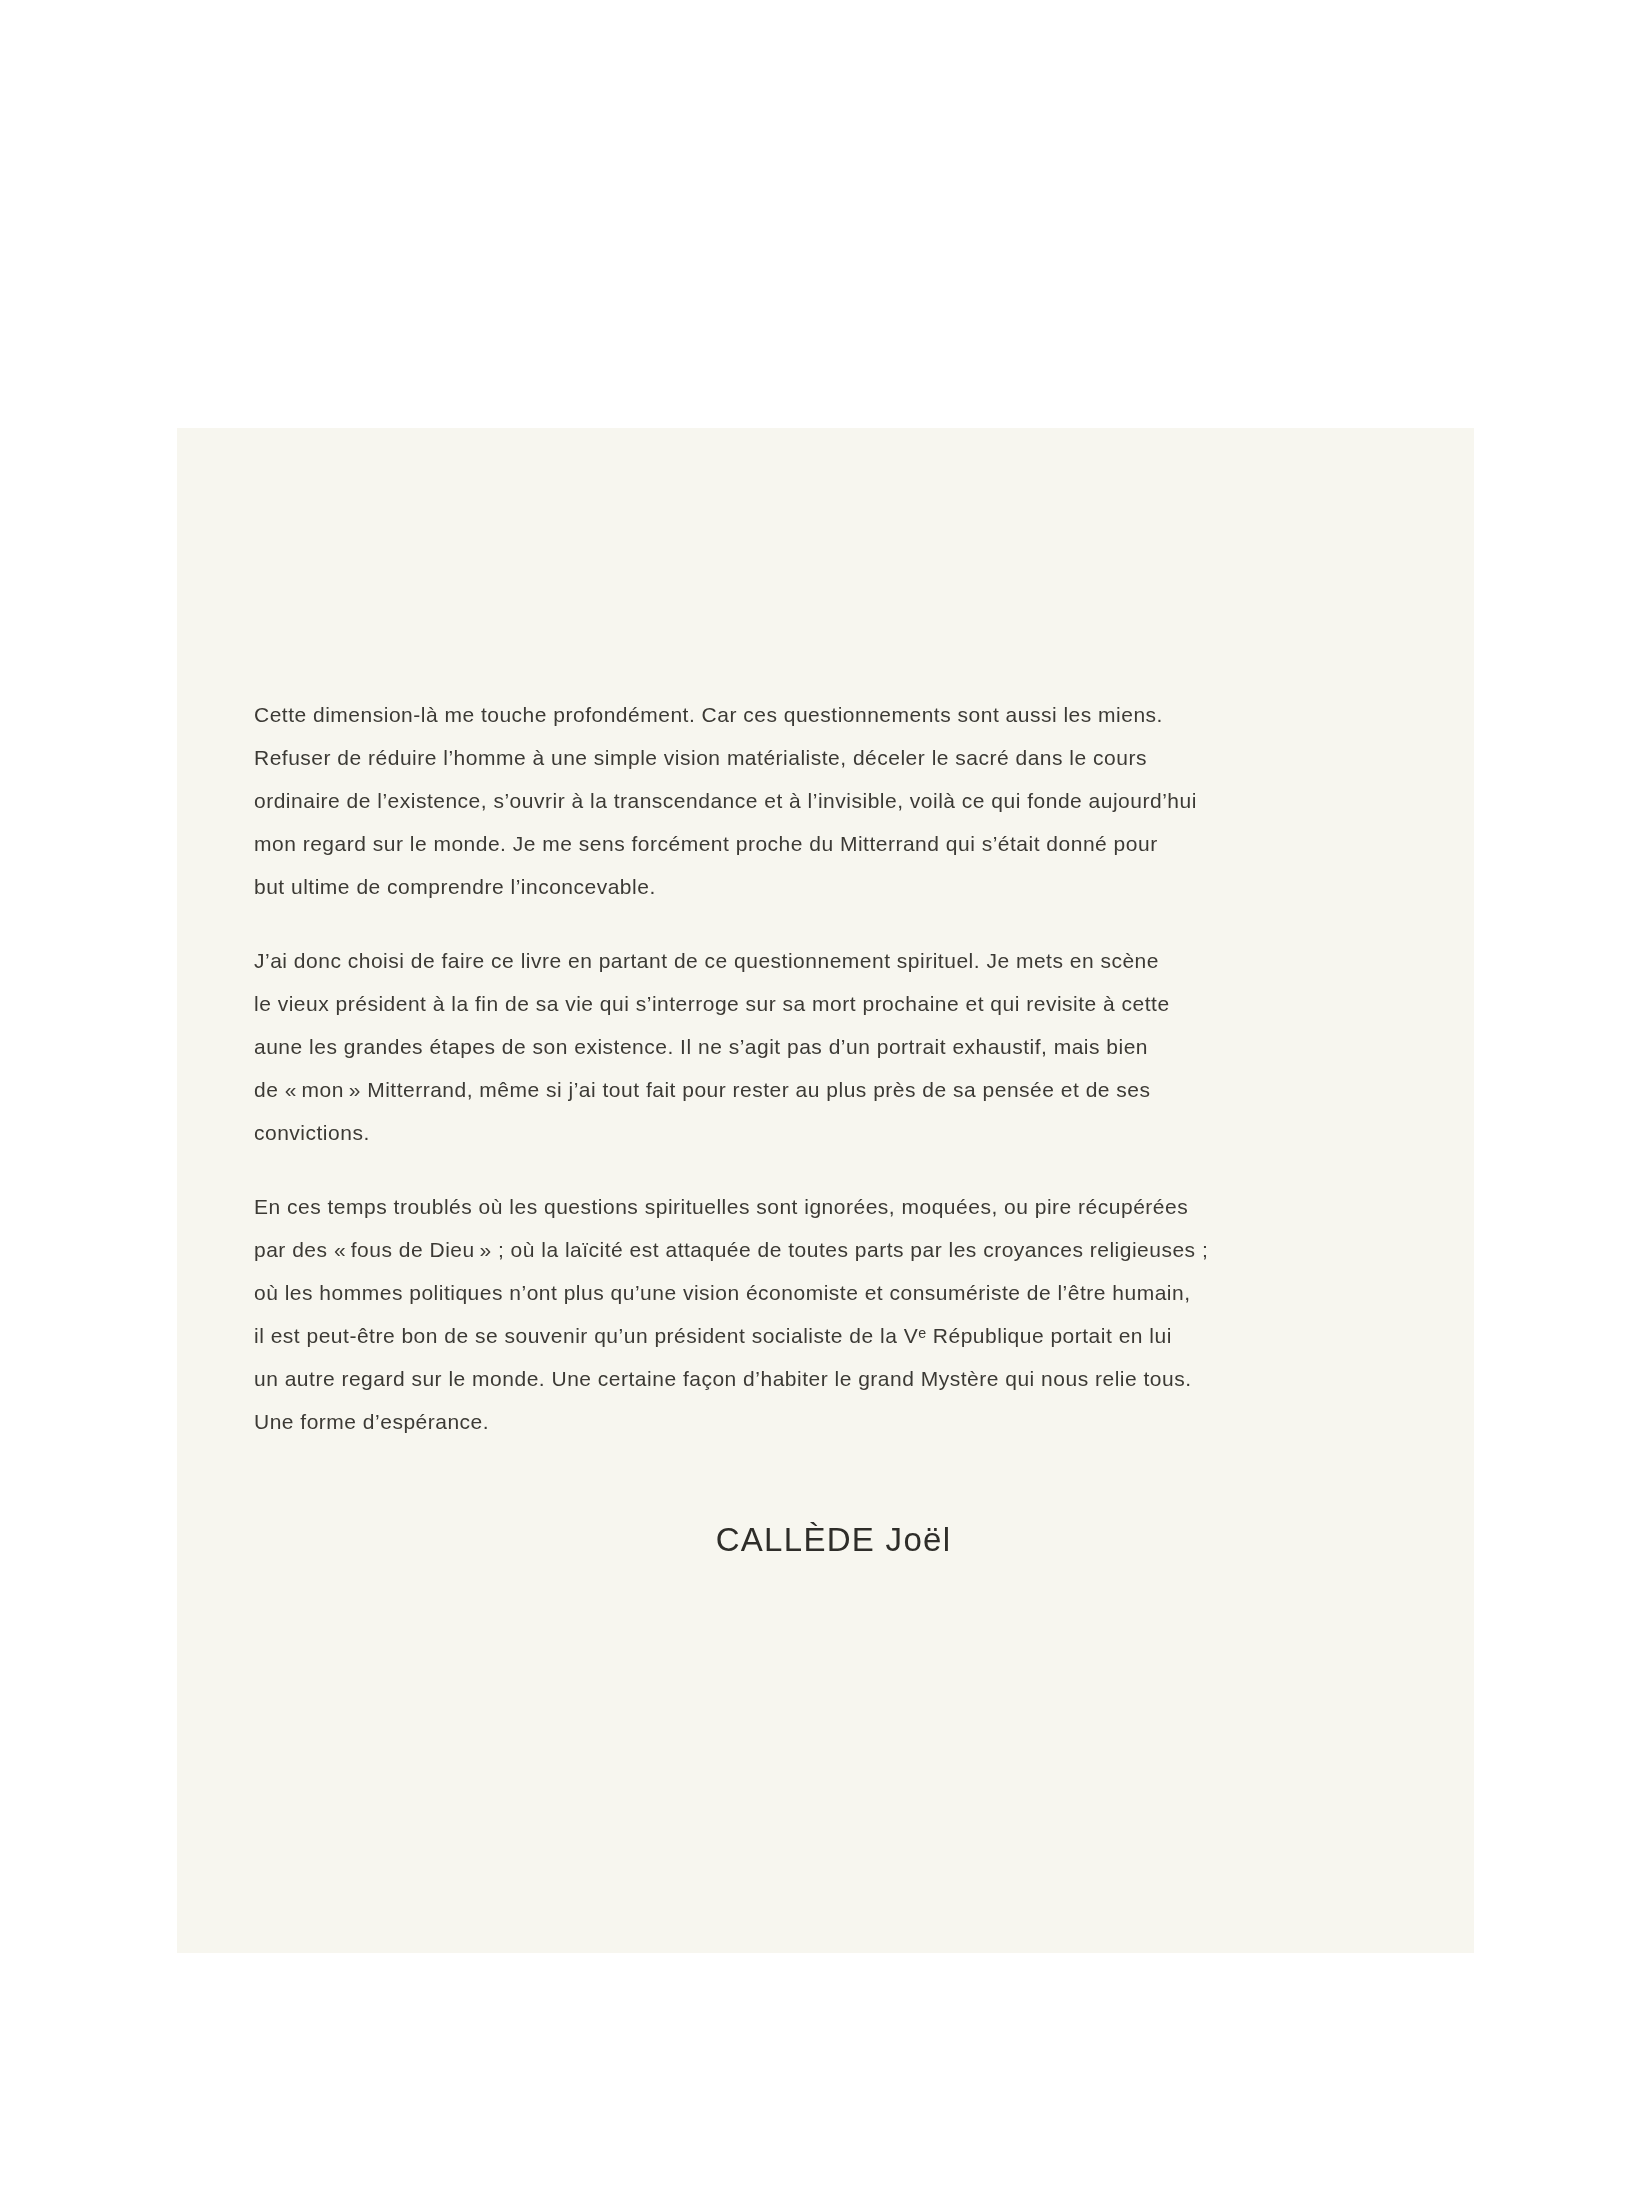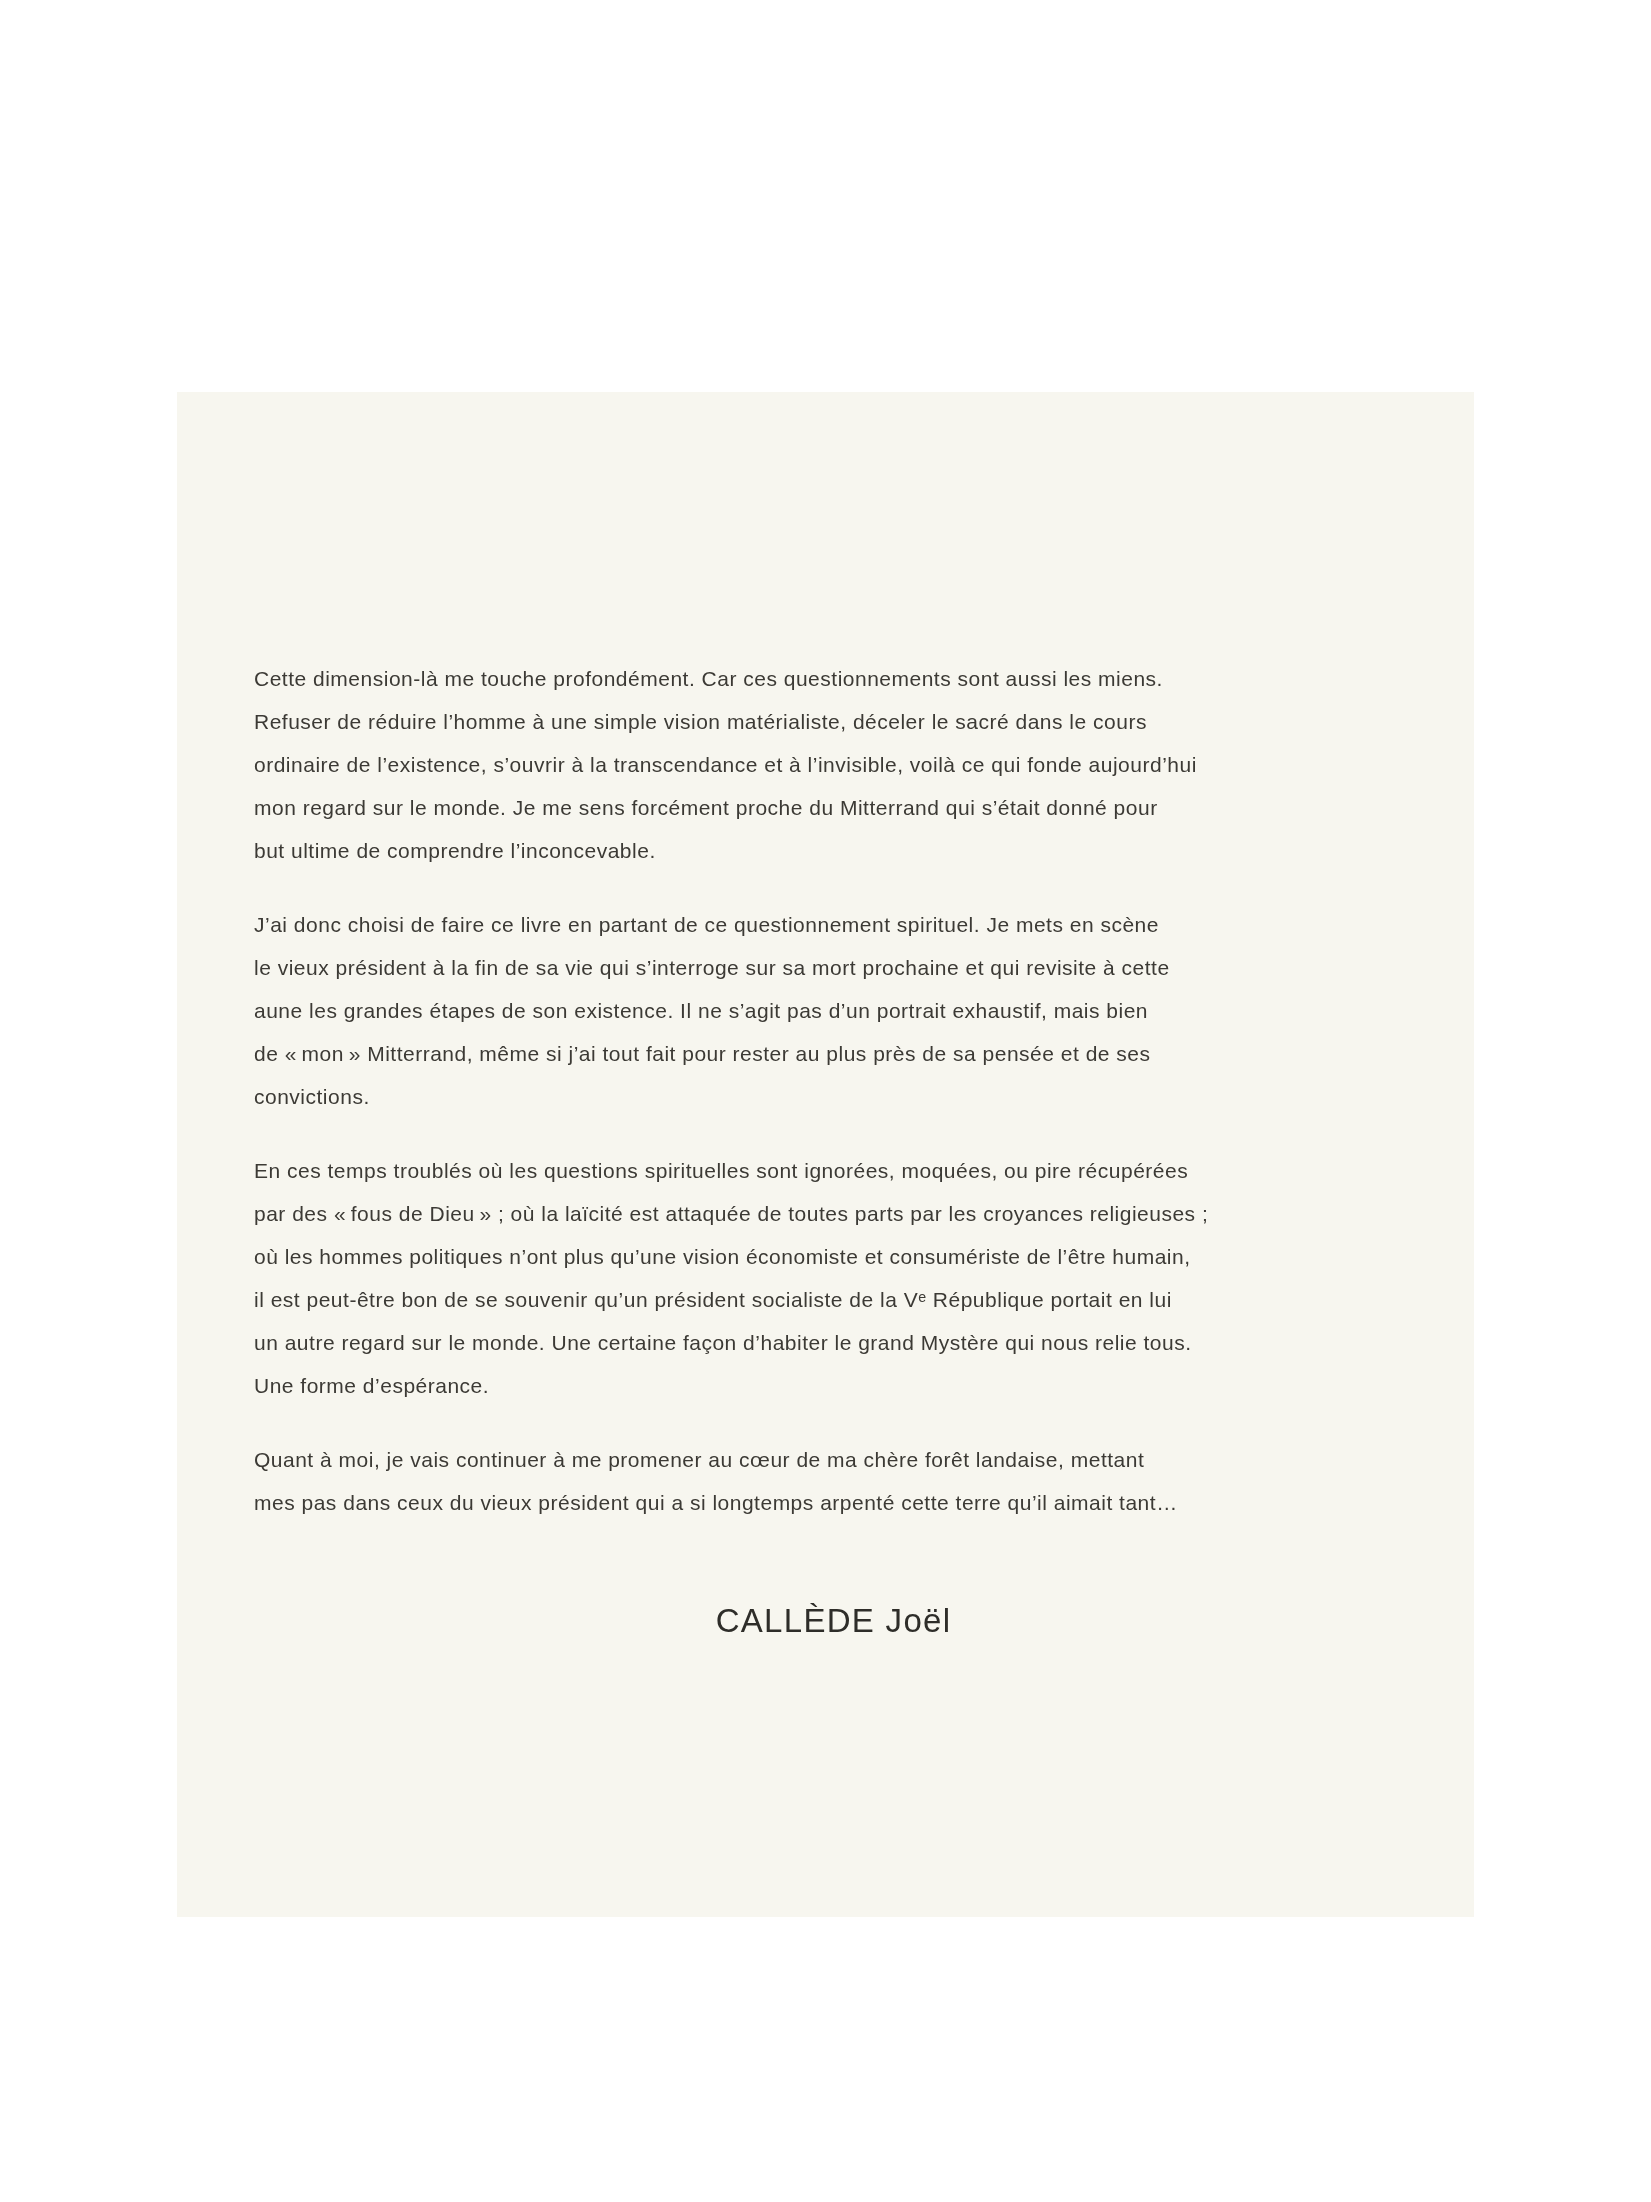--- a/index.html
+++ b/index.html
@@ -10,21 +10,21 @@
     width: 1652px;
     height: 2203px;
     background: #ffffff;
     position: relative;
     font-family: "Liberation Sans", sans-serif;
     overflow: hidden;
   }
   .page {
     position: absolute;
     left: 177px;
-    top: 392px;
+    top: 428px;
     width: 1297px;
     height: 1525px;
     background: #f7f6ef;
   }
   .text-block {
     position: absolute;
     left: 77px;
     right: 61px;
     top: 265px;
   }
@@ -61,18 +61,16 @@
 le vieux président à la fin de sa vie qui s’interroge sur sa mort prochaine et qui revisite à cette
 aune les grandes étapes de son existence. Il ne s’agit pas d’un portrait exhaustif, mais bien
 de « mon » Mitterrand, même si j’ai tout fait pour rester au plus près de sa pensée et de ses
 convictions.</p>
     <p class="para">En ces temps troublés où les questions spirituelles sont ignorées, moquées, ou pire récupérées
 par des « fous de Dieu » ; où la laïcité est attaquée de toutes parts par les croyances religieuses ;
 où les hommes politiques n’ont plus qu’une vision économiste et consumériste de l’être humain,
 il est peut-être bon de se souvenir qu’un président socialiste de la Vᵉ République portait en lui
 un autre regard sur le monde. Une certaine façon d’habiter le grand Mystère qui nous relie tous.
 Une forme d’espérance.</p>
-    <p class="para">Quant à moi, je vais continuer à me promener au cœur de ma chère forêt landaise, mettant
-mes pas dans ceux du vieux président qui a si longtemps arpenté cette terre qu’il aimait tant…</p>
     <div class="signature">CALLÈDE Joël</div>
   </div>
 </div>
 
 
 </body></html>

